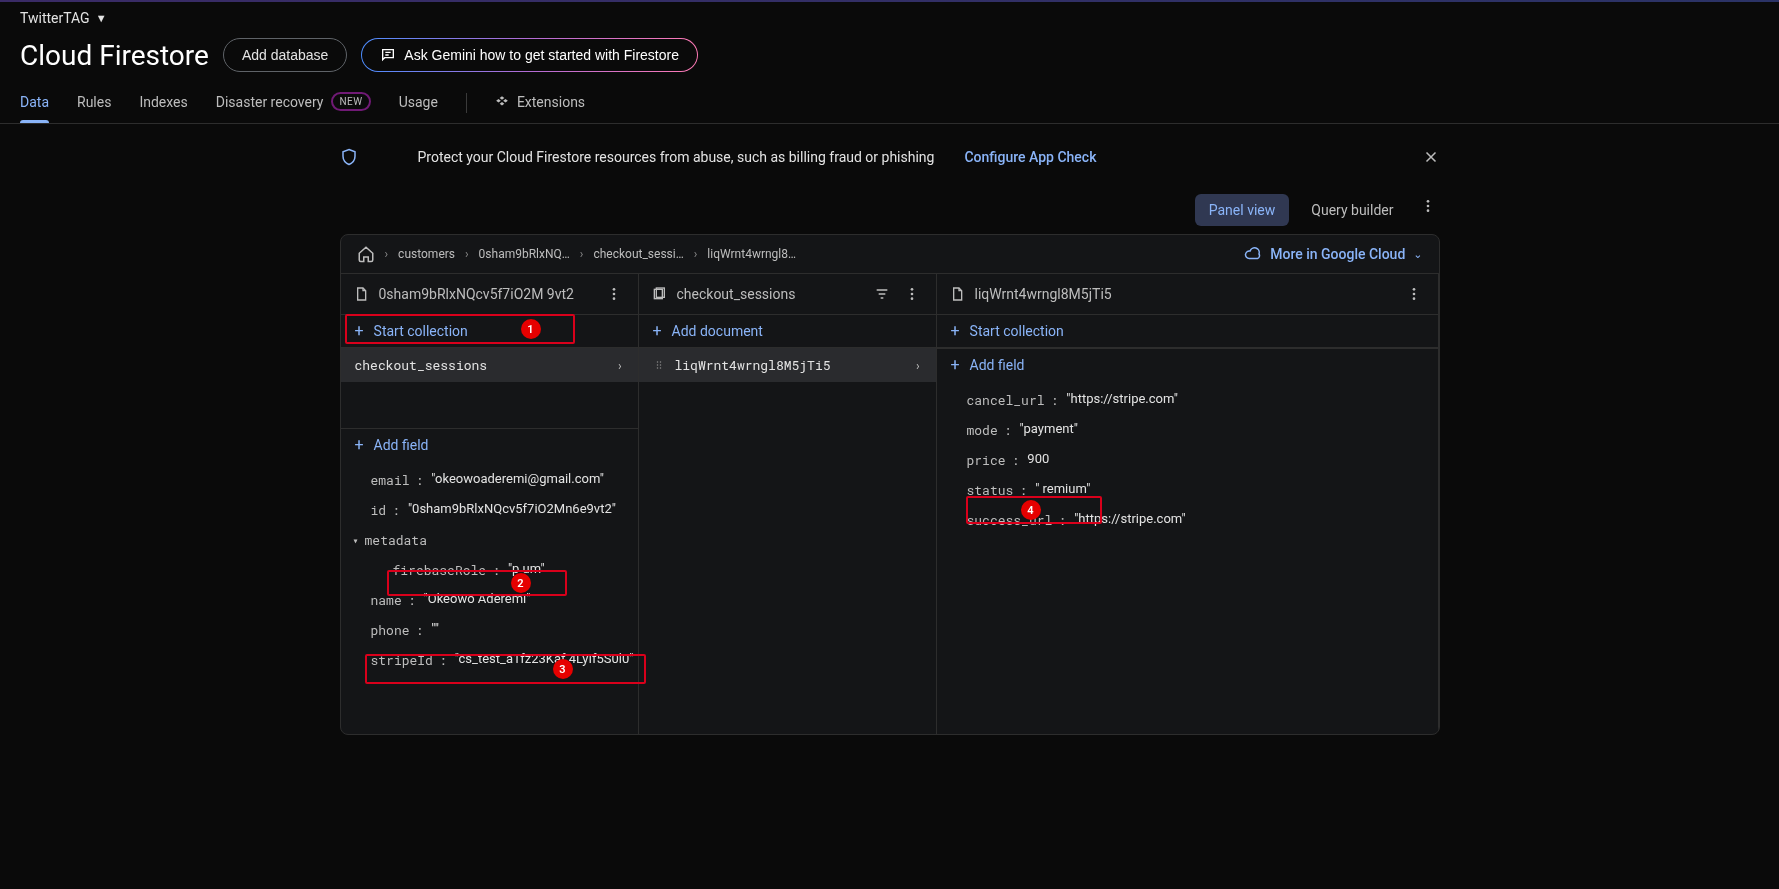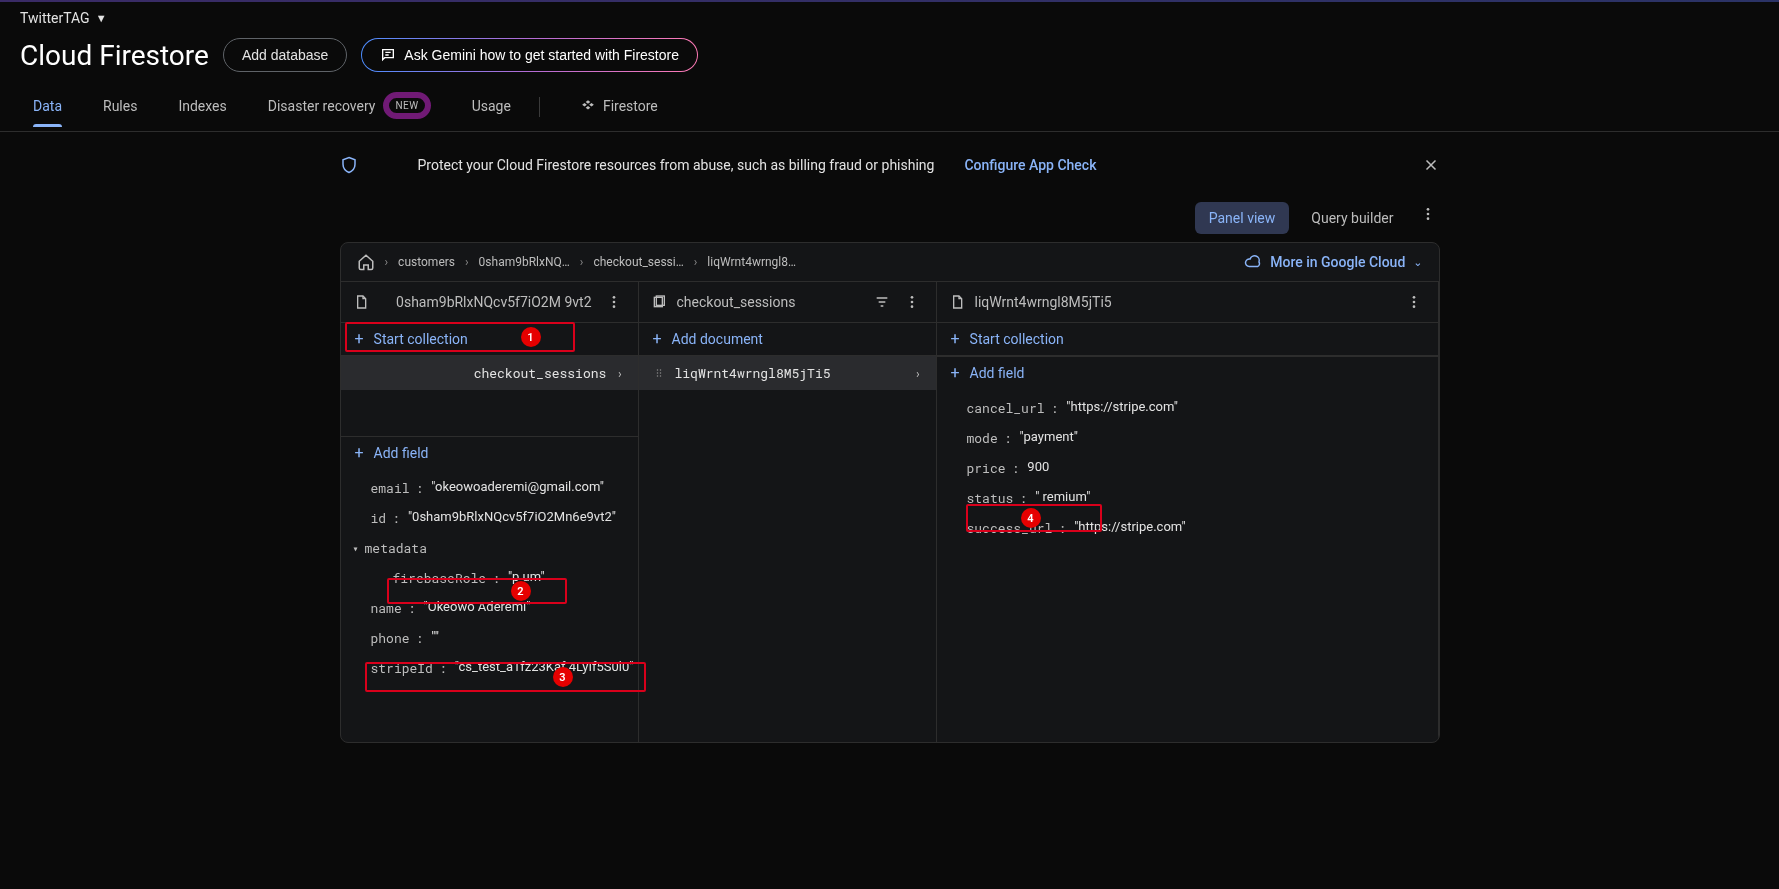--- a/index.html
+++ b/index.html
@@ -39,29 +39,28 @@
   .gem-icon { width: 16px; height: 16px; }
 
   .tab-row {
     display: flex; align-items: center; gap: 28px;
     padding: 0 20px; border-bottom: 1px solid #2d2d2d;
   }
   .tab {
     padding: 10px 0 12px 0; color: #bdbdbd; font-size: 14px;
     display: inline-flex; align-items: center; gap: 8px; cursor: pointer;
     position: relative;
-    margin-left: 13px;
   }
   .tab.active { color: #8ab4f8; }
   .tab.active::after {
     content: ""; position: absolute; left: 0; right: 0; bottom: -1px;
     height: 3px; background: #8ab4f8; border-radius: 3px 3px 0 0;
   }
   .badge-new {
-    font-size: 10px; padding: 2px 6px; border: 6px solid #701a75;
+    font-size: 10px; padding: 2px 6px; border: 2px solid #701a75;
     border-radius: 9999px; color: #bdbdbd; letter-spacing: 0.5px;
   }
   .tab-sep { width: 1px; height: 20px; background: #3a3a3a; }
   .ext-icon { width: 14px; height: 14px; }
 
   .banner-wrap { display: flex; justify-content: center; padding: 24px 0 10px 0; }
   .banner {
     width: 1100px; max-width: calc(100% - 40px);
     display: flex; align-items: center; gap: 16px;
     color: #e3e3e3; font-size: 14px;
@@ -97,21 +96,21 @@
   .crumb-home { width: 18px; height: 18px; color: #bdbdbd; cursor: pointer; }
   .crumb-sep { color: #8a8a8a; font-size: 12px; }
   .crumb { color: #bdbdbd; font-size: 12px; cursor: pointer; white-space: nowrap; text-align: center; }
   .crumb-row .spacer { flex: 1; }
   .cloud-link { color: #8ab4f8; display: inline-flex; align-items: center; gap: 8px; cursor: pointer; font-weight: 500; }
   .cloud-link svg { width: 18px; height: 18px; }
 
   .panels { display: flex; height: 460px; position: relative; }
   .panel { border-right: 1px solid #2d2d2d; display: flex; flex-direction: column; min-width: 0; }
   .panel:last-child { border-right: none; }
-  .panel.p1 { flex: 0 0 298px; text-align: right; }
+  .panel.p1 { flex: 0 0 298px; }
   .panel.p2 { flex: 0 0 298px; }
   .panel.p3 { flex: 1; }
 
   .panel-hdr {
     display: flex; align-items: center; gap: 10px;
     padding: 8px 12px; border-bottom: 1px solid #2d2d2d;
     color: #bdbdbd; font-size: 14px; min-height: 40px;
   }
   .panel-hdr .grow { flex: 1; min-width: 0; overflow: hidden; text-overflow: ellipsis; white-space: nowrap; }
   .panel-hdr .icn { width: 16px; height: 16px; flex: none; }
@@ -199,21 +198,21 @@
     <span class="badge-new">NEW</span>
   </div>
   <div class="tab">
       <span>Usage</span>
     </div>
   <div class="tab-sep"></div>
   <div class="tab">
     <svg class="ext-icon" viewBox="0 0 24 24" fill="#bdbdbd">
       <path d="M12 2l4 3-4 3-4-3 4-3zm-6 5l4 3-4 3-4-3 4-3zm12 0l4 3-4 3-4-3 4-3zm-6 5l4 3-4 3-4-3 4-3z"></path>
     </svg>
-    <span>Firestore</span>
+    <span>Extensions</span>
   </div>
 </div>
 
 <div class="banner-wrap">
   <div class="banner">
     <svg class="shield" viewBox="0 0 24 24" fill="none" stroke="#8ab4f8" stroke-width="2">
       <path d="M12 2l8 3v6c0 5-3.5 9-8 11-4.5-2-8-6-8-11V5l8-3z"></path>
     </svg>
     <span class="txt">Protect your Cloud Firestore resources from abuse, such as billing fraud or phishing</span>
     <span class="link">Configure App Check</span>

